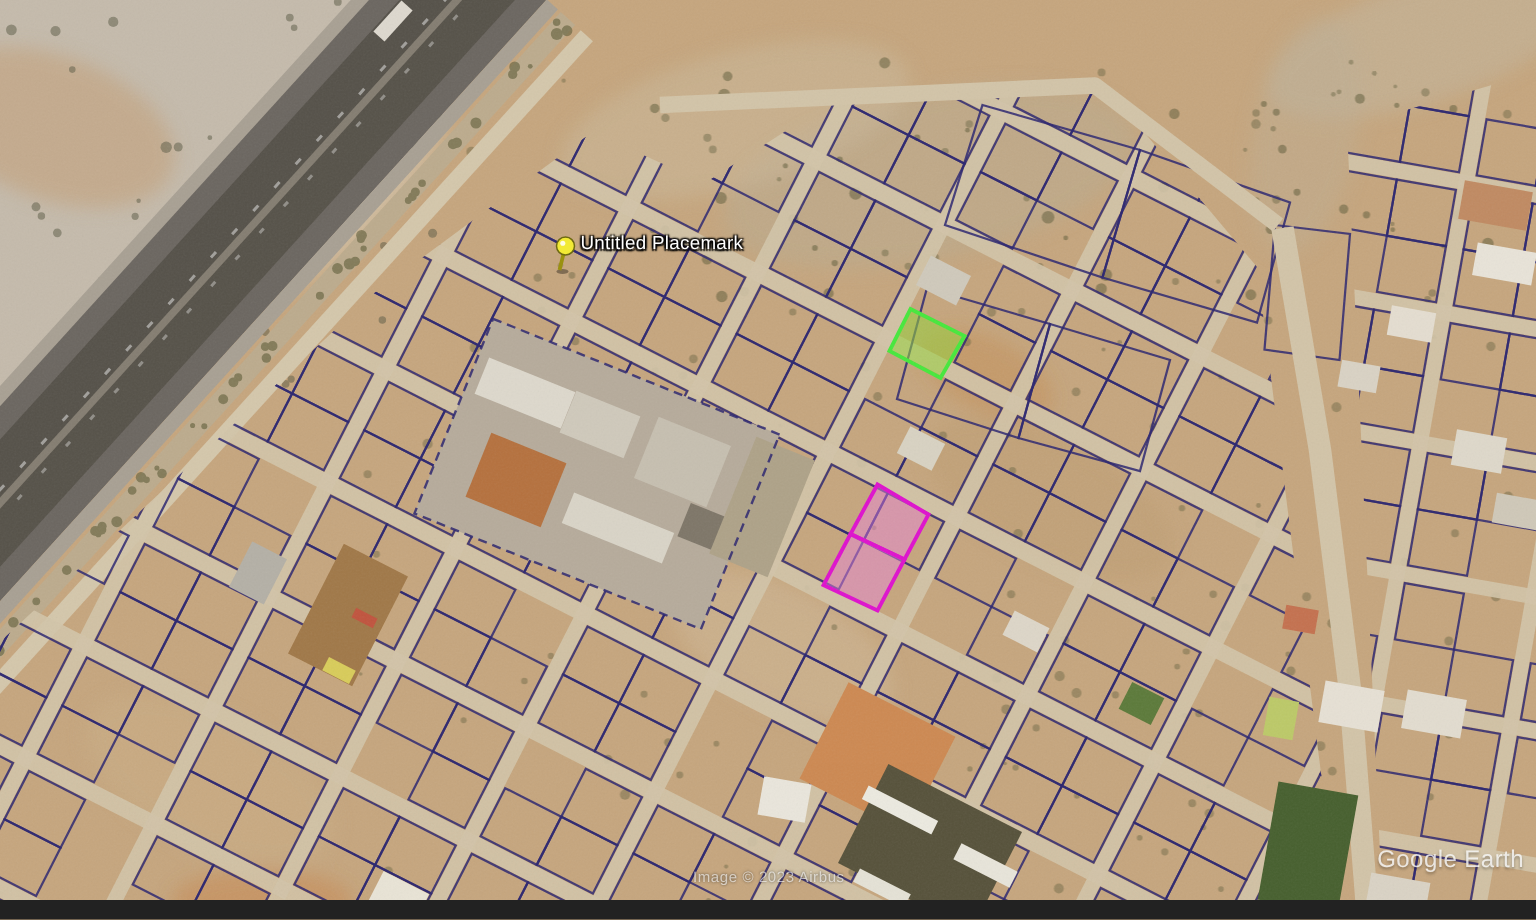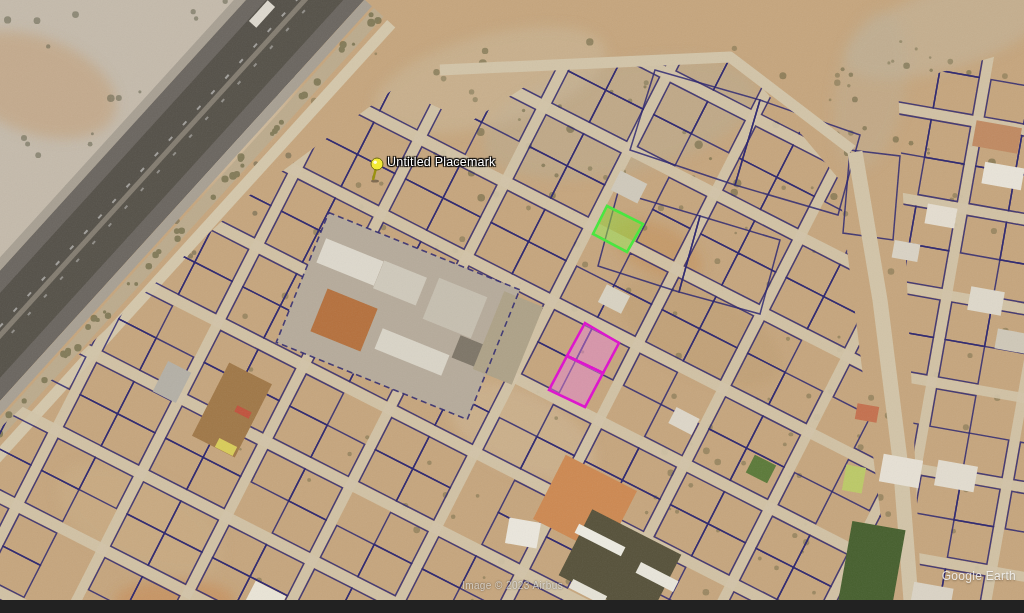--- a/index.html
+++ b/index.html
@@ -15,21 +15,21 @@
     text-shadow:0 0 2px #000,1px 1px 1px #000,-1px -1px 1px #000,1px -1px 1px #000,-1px 1px 1px #000;
     white-space:nowrap;cursor:pointer;
   }
   .attr{
     position:absolute;left:462px;top:580px;
     color:rgba(255,255,255,.62);font-size:10px;letter-spacing:.4px;
     text-shadow:0 0 2px rgba(0,0,0,.6);white-space:nowrap;
   }
   .logo{
     position:absolute;right:8px;bottom:17px;
-    color:rgba(250,250,250,.82);font-size:12px;letter-spacing:.3px;
+    color:rgba(250,250,250,.82);font-size:16px;letter-spacing:.3px;
     text-shadow:0 1px 2px rgba(0,0,0,.35);white-space:nowrap;
   }
 </style>
 </head>
 <body>
 
 <div class="stage">
   <svg id="map" width="1024" height="613" viewBox="0 0 1024 613">
       <defs>
         <filter id="soft" x="-50%" y="-50%" width="200%" height="200%">

